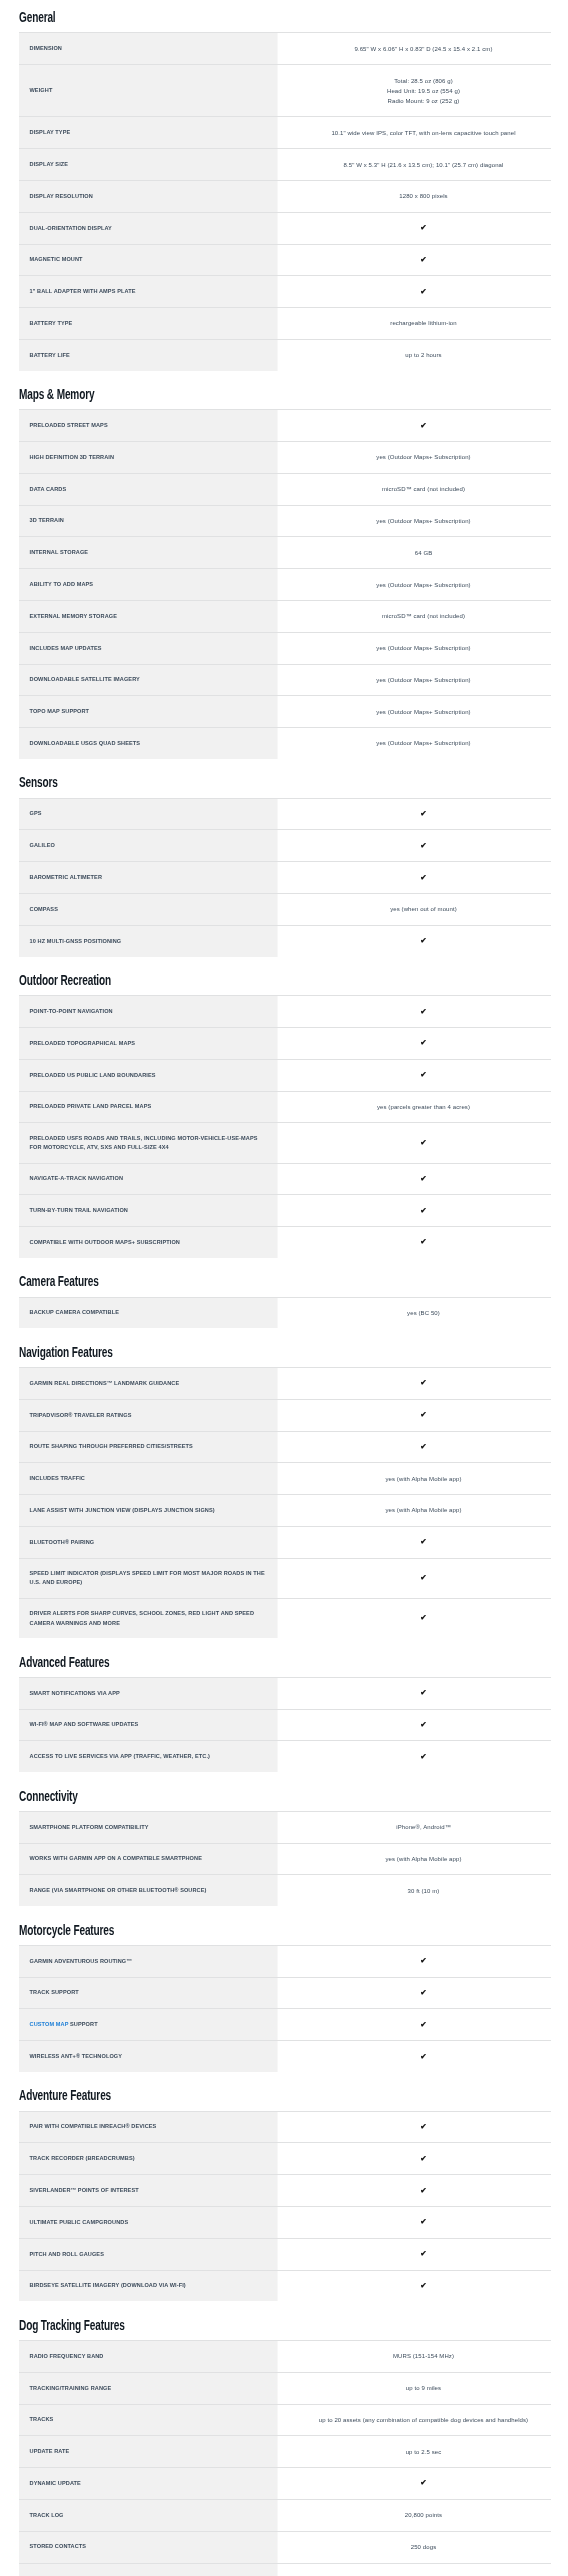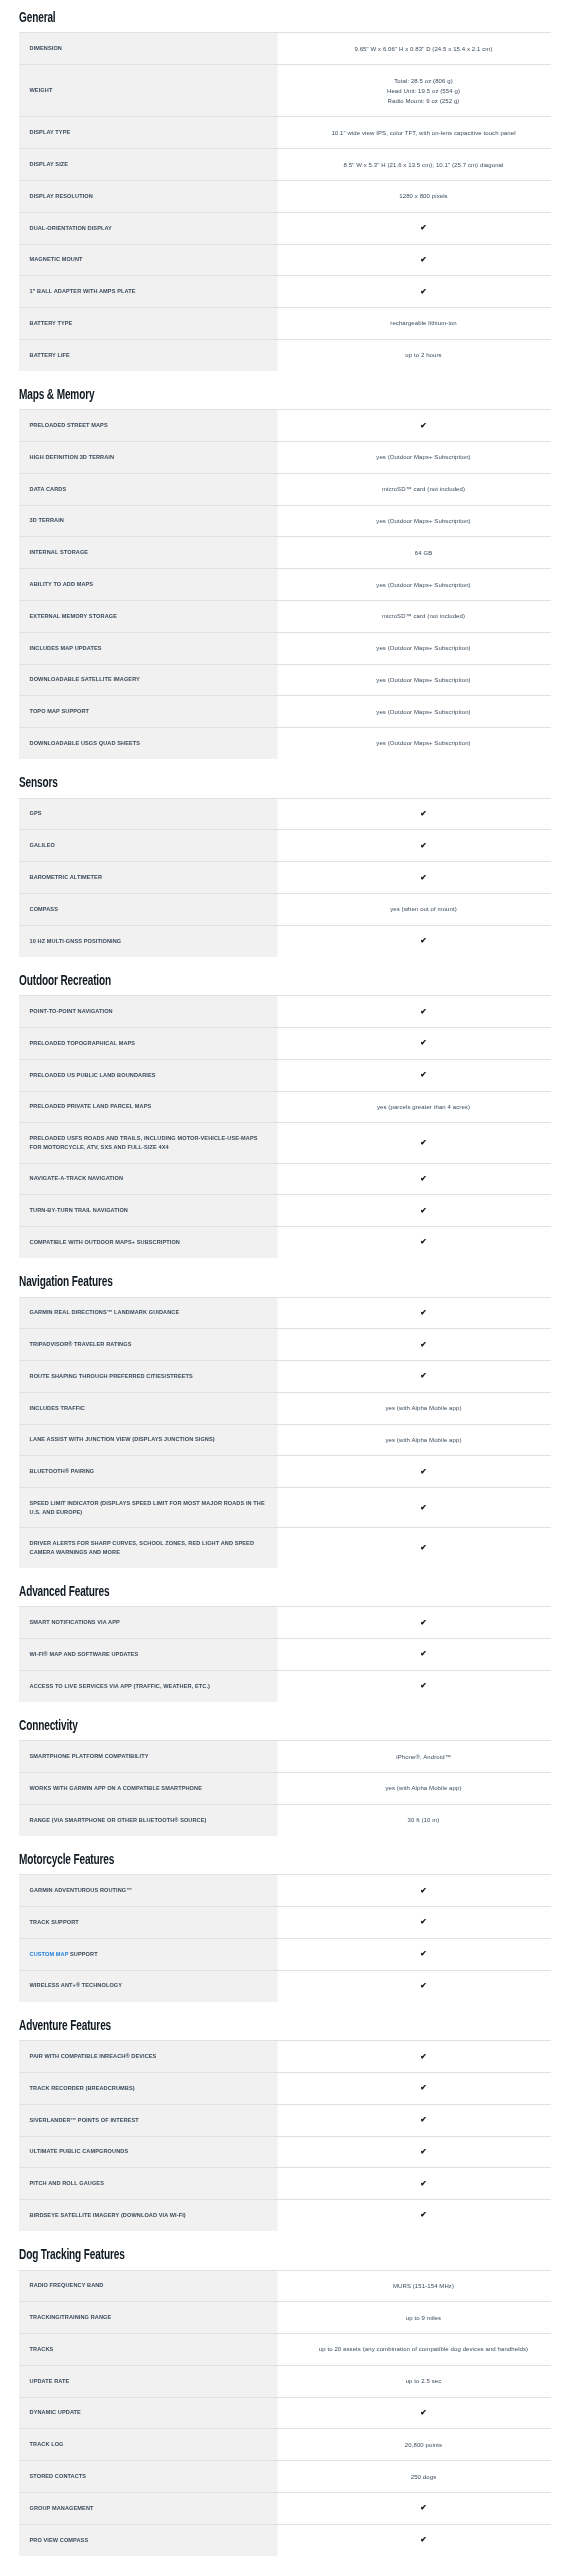--- a/index.html
+++ b/index.html
@@ -242,20 +242,31 @@
               <td class="spec-value"><span class="check">✔</span></td>
             </tr>
             <tr>
               <td class="spec-label">COMPATIBLE WITH OUTDOOR MAPS+ SUBSCRIPTION</td>
               <td class="spec-value"><span class="check">✔</span></td>
             </tr>
           </tbody>
         </table>
       </div>
       <div class="section">
+        <h2 class="section-title">Camera Features</h2>
+        <table class="spec-table">
+          <tbody>
+            <tr>
+              <td class="spec-label">BACKUP CAMERA COMPATIBLE</td>
+              <td class="spec-value">yes (BC 50)</td>
+            </tr>
+          </tbody>
+        </table>
+      </div>
+      <div class="section">
         <h2 class="section-title">Navigation Features</h2>
         <table class="spec-table">
           <tbody>
             <tr>
               <td class="spec-label">GARMIN REAL DIRECTIONS™ LANDMARK GUIDANCE</td>
               <td class="spec-value"><span class="check">✔</span></td>
             </tr>
             <tr>
               <td class="spec-label">TRIPADVISOR® TRAVELER RATINGS</td>
               <td class="spec-value"><span class="check">✔</span></td>

